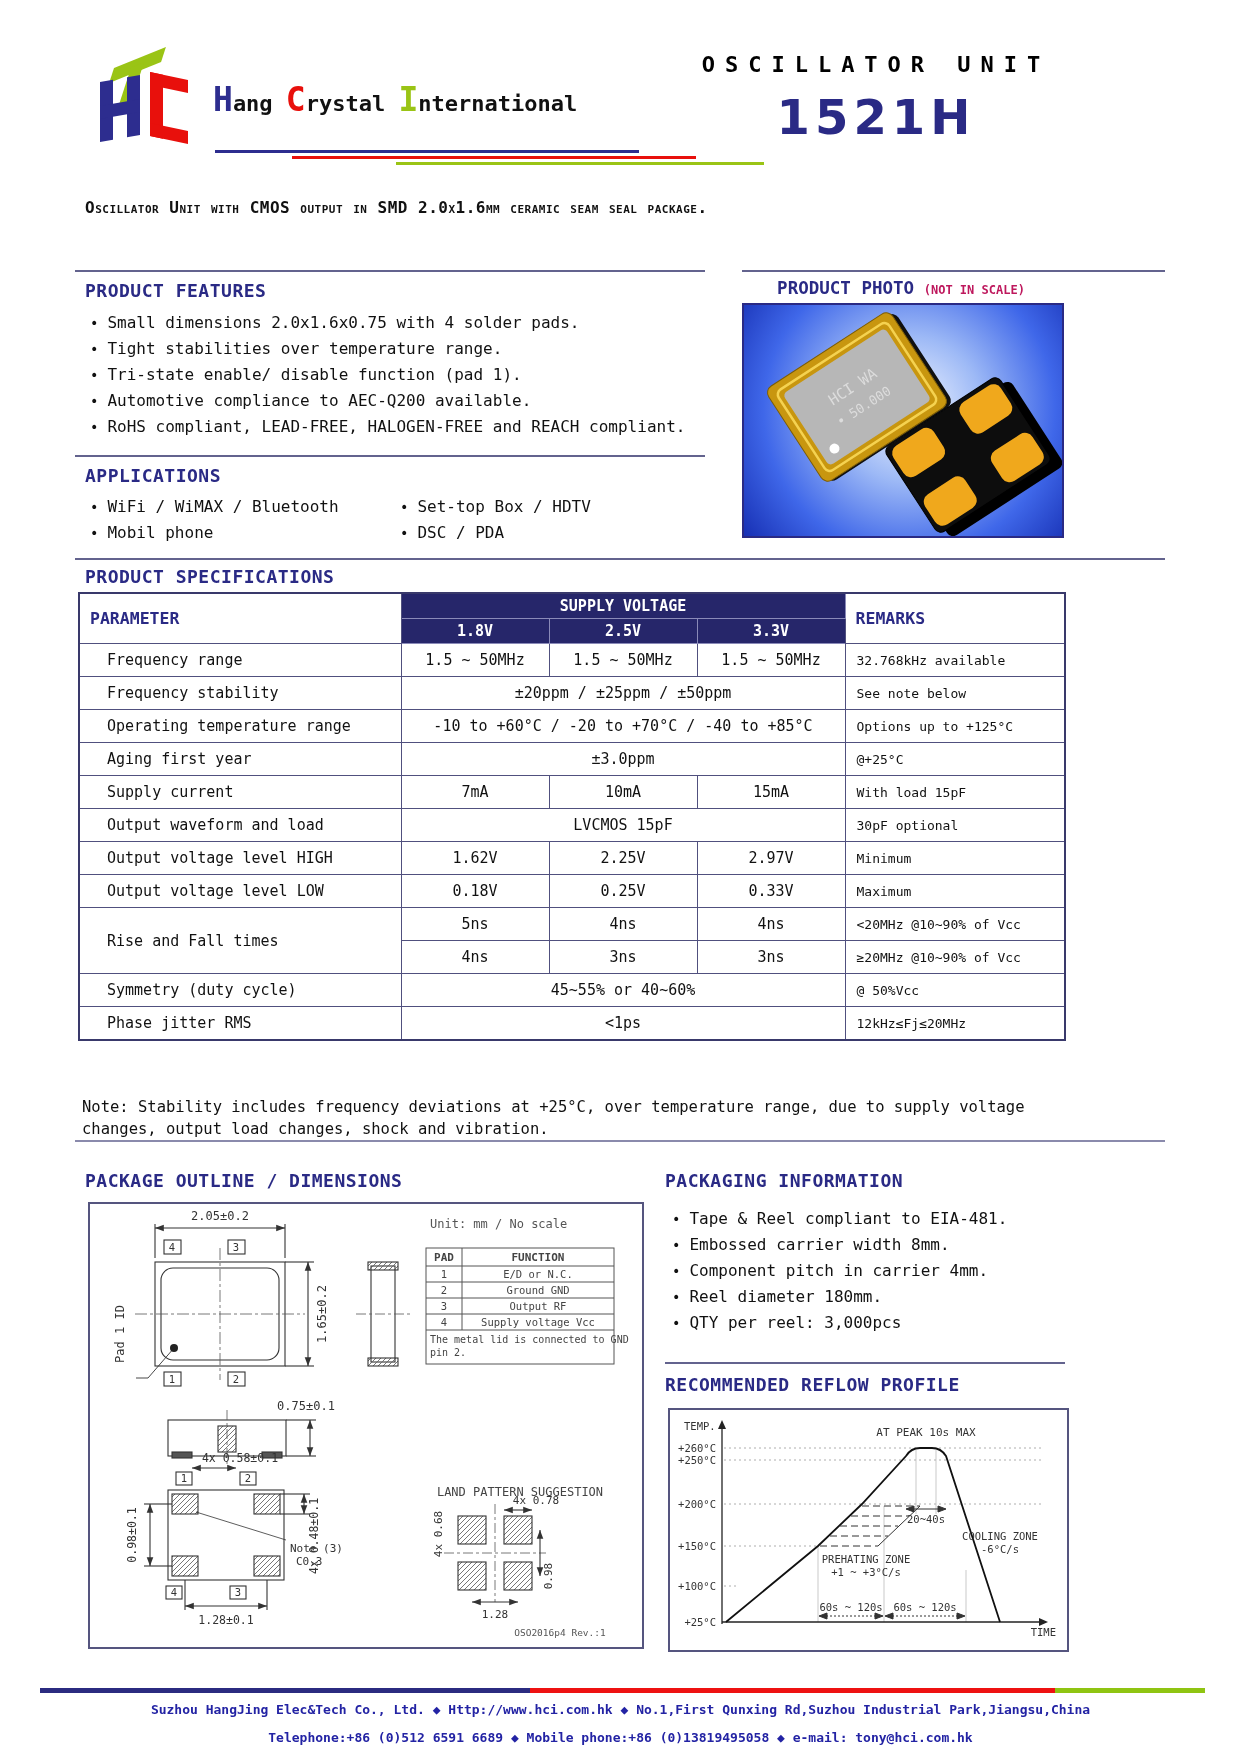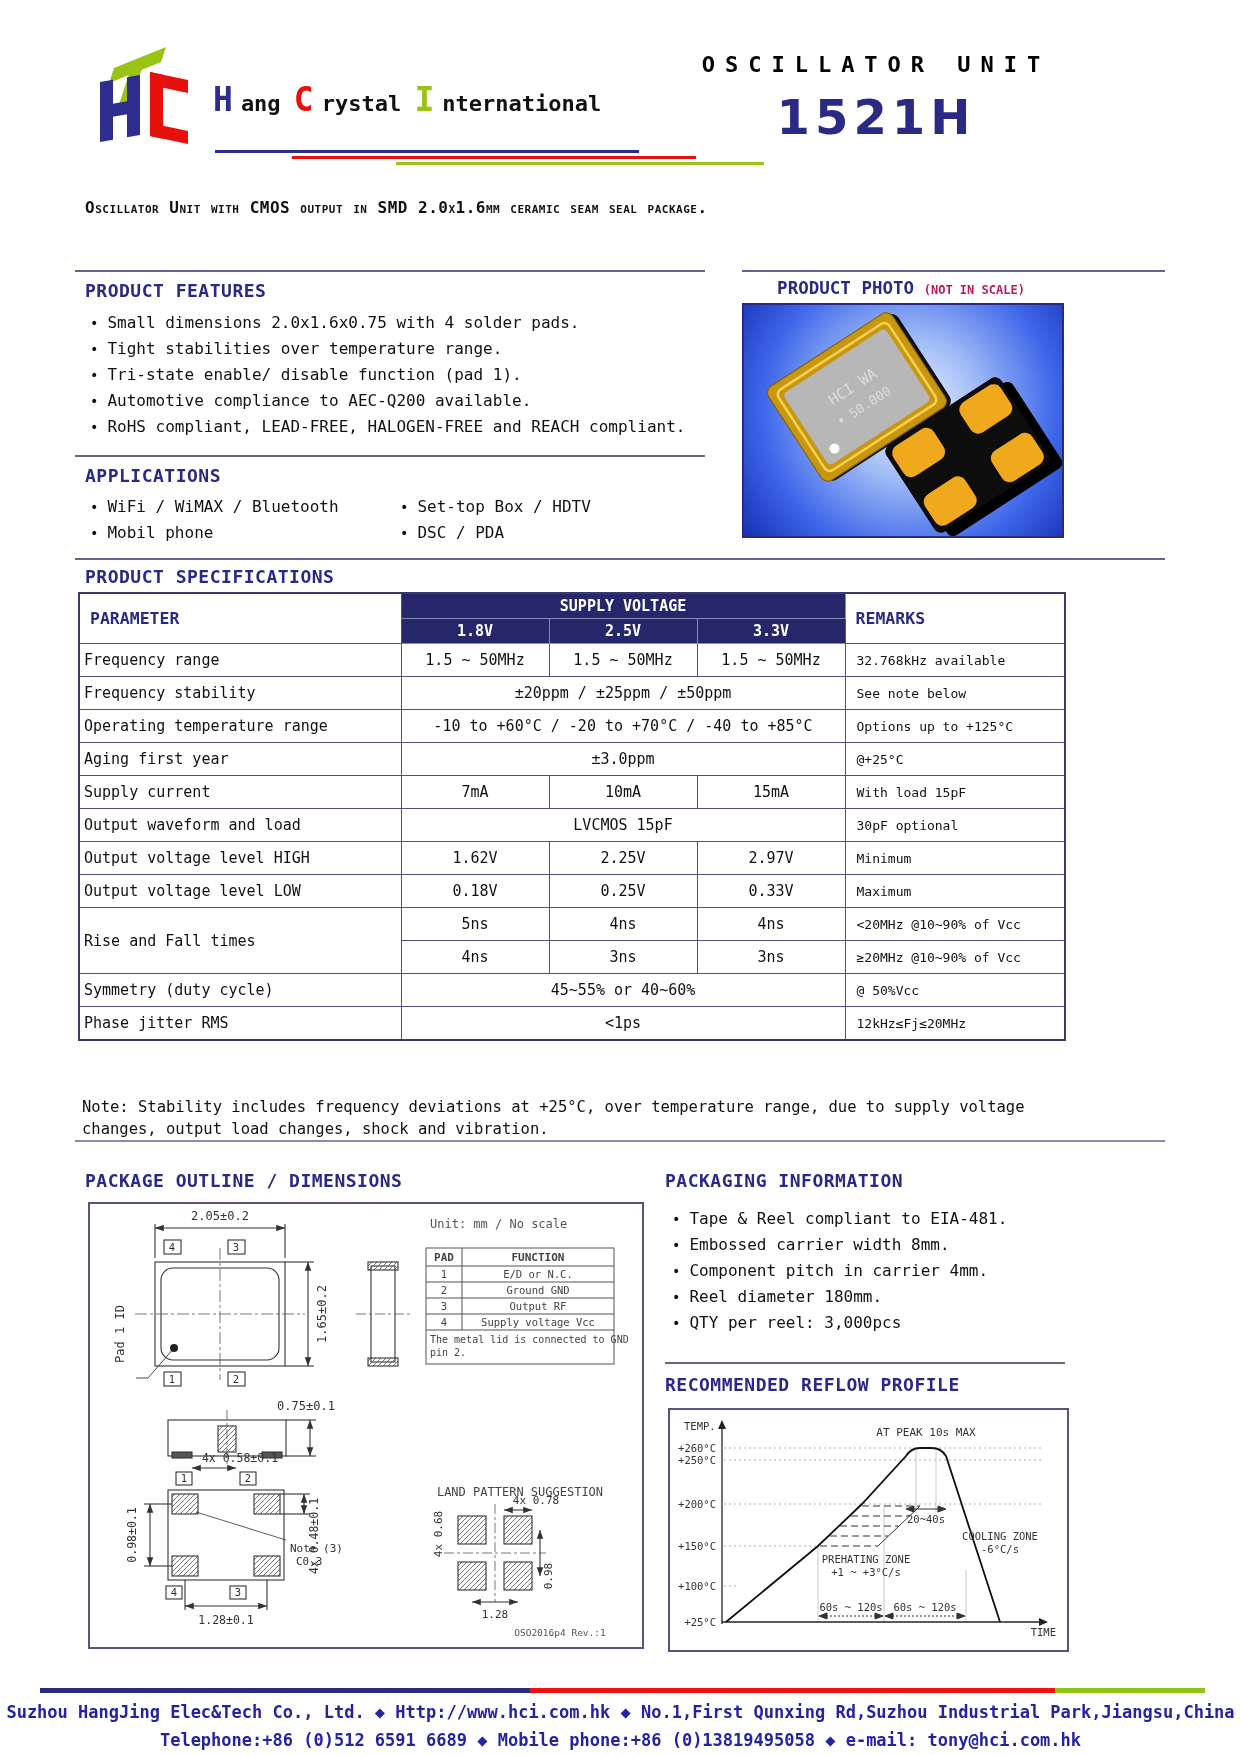--- a/index.html
+++ b/index.html
@@ -5,21 +5,21 @@
   html,body{margin:0;padding:0;background:#e8e8e8;}
   .page{position:relative;width:1241px;height:1755px;background:#fff;margin:0 auto;
         font-family:"DejaVu Sans Mono",monospace;color:#111;overflow:hidden;}
   .abs{position:absolute;}
   .rule{position:absolute;height:2px;background:#63638e;}
   .h-sec{position:absolute;font-family:"DejaVu Sans Mono",monospace;font-weight:bold;
          font-size:18px;color:#2a2a85;letter-spacing:.5px;white-space:nowrap;}
   
   .brand{position:absolute;left:213px;top:80px;font-weight:bold;white-space:nowrap;}
   .brand .bi{font-size:33px;}
-  .brand .bw{font-size:22px;color:#111;margin-left:8px;}
+  .brand .bw{font-size:22px;color:#111;}
   .c-blue{color:#2d2d8f}.c-red{color:#e8100c}.c-green{color:#9ac415}
   .brand-rule{position:absolute;height:3px;}
   .title-block{position:absolute;left:680px;top:52px;width:392px;text-align:center;}
   .product-type{font-weight:bold;font-size:22px;color:#000000;letter-spacing:10px;white-space:nowrap;}
   .model{font-family:"DejaVu Sans",sans-serif;font-weight:bold;font-size:48px;color:#2a2a85;
          letter-spacing:5px;margin-top:12px;}
   .subtitle{position:absolute;left:85px;top:198px;font-weight:bold;font-size:16px;
             font-variant:small-caps;letter-spacing:.5px;white-space:nowrap;}
   
   .bullets{position:absolute;font-size:16px;line-height:26px;white-space:nowrap;}
@@ -31,33 +31,33 @@
   .photo-box{position:absolute;left:742px;top:303px;width:318px;height:231px;
              border:2px solid #2a2a85;
              background:radial-gradient(circle at 52% 45%, #f4f8ff 0%, #9db9f6 35%, #3f67e9 70%, #1730b4 100%);}
   
   .spec-table{position:absolute;left:78px;top:592px;width:986px;border-collapse:collapse;
               table-layout:fixed;border:2px solid #39396b;}
   .spec-table th,.spec-table td{border:1px solid #50507e;padding:7px 8px;font-size:15px;
               font-family:"DejaVu Sans Mono",monospace;overflow:hidden;white-space:nowrap;}
   .spec-table th.navy{background:#26266a;color:#fff;border-color:#8a8ab8;font-weight:bold;padding:3px 6px;}
   .spec-table th.plain{color:#2a2a85;background:#fff;text-align:left;font-size:16.5px;padding-left:10px;}
-  .spec-table td.param{text-align:left;padding-left:4px;}
+  .spec-table td.param{text-align:left;padding-left:27px;}
   .spec-table td.val{text-align:center;}
   .spec-table td.remark{font-size:13px;padding-left:11px;}
   .note{position:absolute;left:82px;top:1096px;font-size:15.5px;line-height:22px;}
   
   .outline-box{position:absolute;left:88px;top:1202px;width:552px;height:443px;border:2px solid #55557f;}
   .reflow-box{position:absolute;left:668px;top:1408px;width:397px;height:240px;border:2px solid #55557f;}
   
   .footbar{position:absolute;left:40px;top:1688px;height:5px;display:flex;}
   .footbar .seg1{width:490px;background:#2b2b80;}
   .footbar .seg2{width:525px;background:#ee1111;}
   .footbar .seg3{width:150px;background:#8fc412;}
-  .footline{position:absolute;width:100%;text-align:center;font-weight:bold;font-size:17px;
+  .footline{position:absolute;width:100%;text-align:center;font-weight:bold;font-size:13px;
             color:#2323a4;white-space:nowrap;}
   svg text{font-family:"DejaVu Sans Mono",monospace;}
 </style>
 </head>
 <body>
 
 <div class="page">
 
   <svg class="abs" style="left:88px;top:38px" width="118" height="128" viewBox="0 0 118 128">
     <g transform="translate(26,30) rotate(-22) skewX(-40)">

